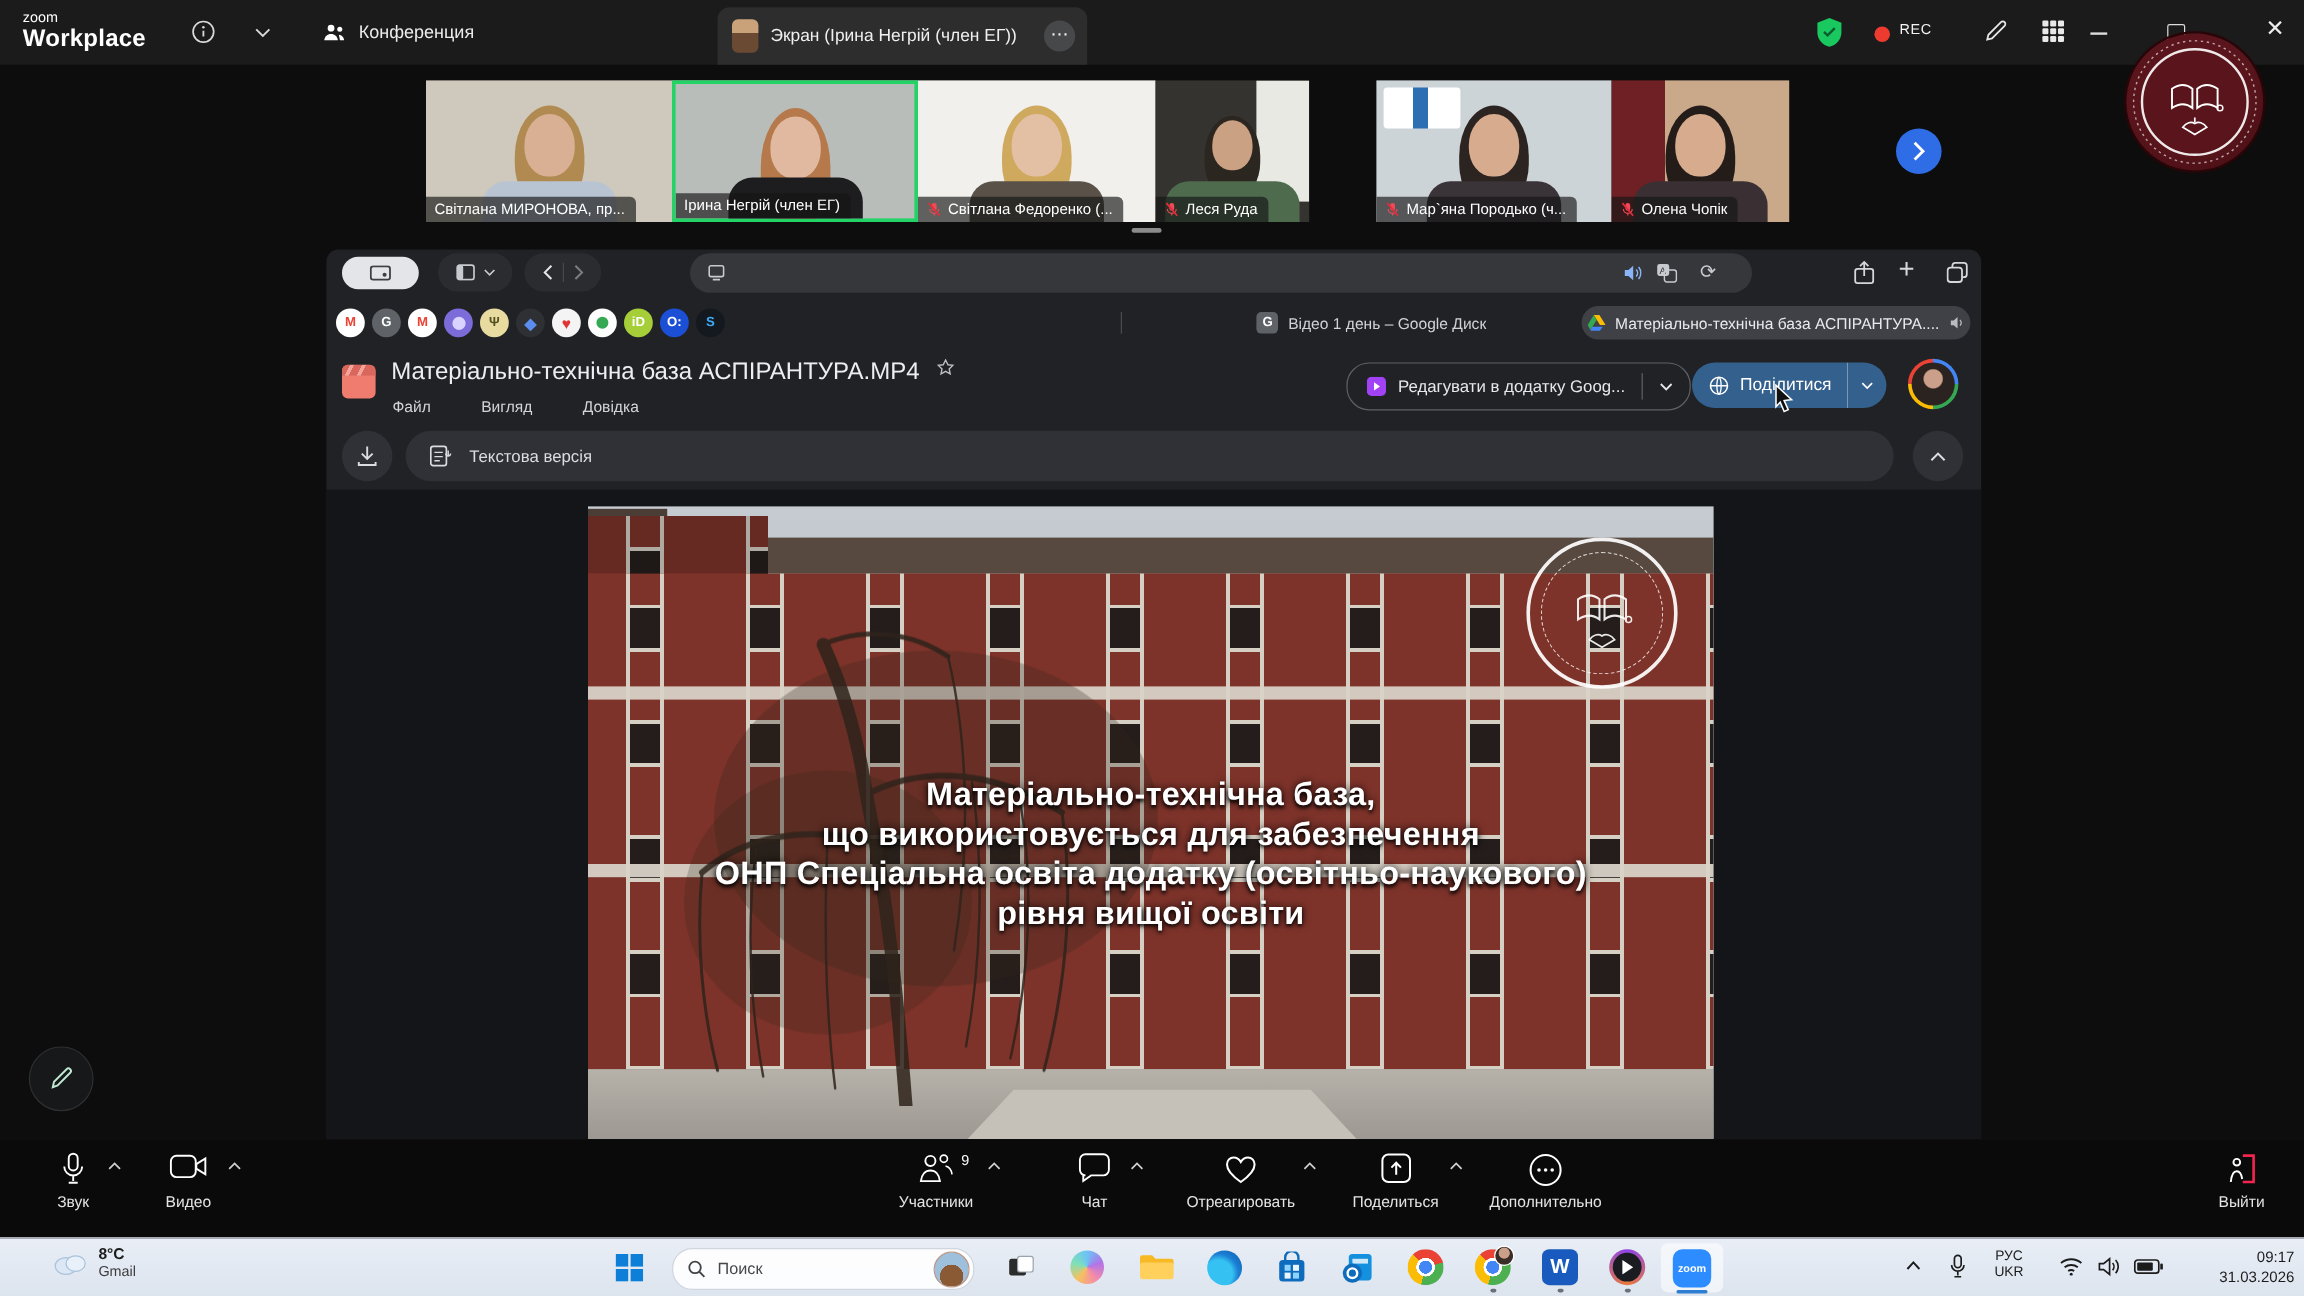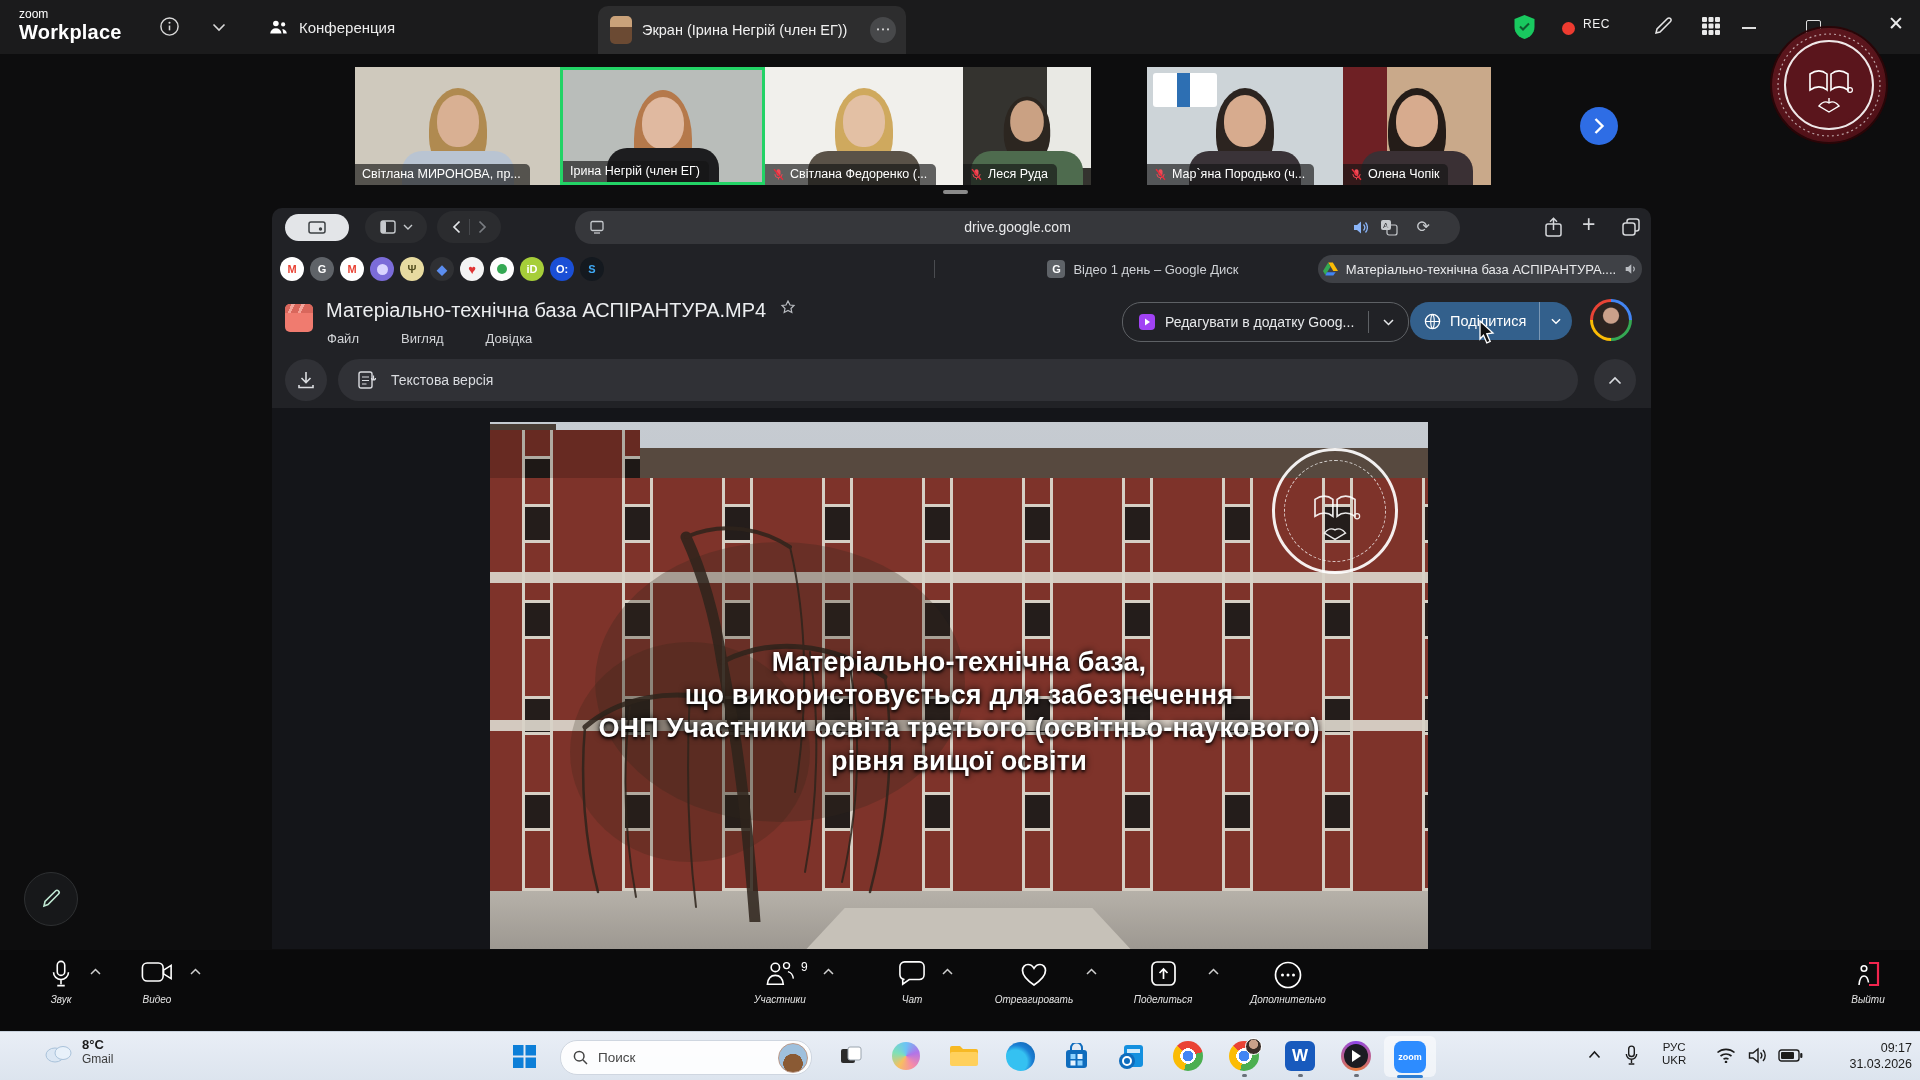--- a/index.html
+++ b/index.html
@@ -79,21 +79,21 @@
   .ground{position:absolute;left:0;right:0;bottom:0;height:58px;background:linear-gradient(180deg,#b6b1a9,#9d9891);}
   .path{position:absolute;left:36%;bottom:0;width:30%;height:46px;background:#c6c1b8;transform:perspective(80px) rotateX(28deg);}
   .wm{position:absolute;left:782px;top:26px;width:126px;height:126px;border-radius:50%;border:3px solid rgba(255,255,255,.92);box-sizing:border-box;}
   .wm .ring2{position:absolute;inset:9px;border-radius:50%;border:1.5px dashed rgba(255,255,255,.75);}
   .overlay{position:absolute;left:0;right:0;top:224px;text-align:center;color:#fff;font-weight:700;font-size:27px;line-height:33px;letter-spacing:.2px;
            text-shadow:0 0 7px rgba(0,0,0,.95),0 2px 3px rgba(0,0,0,.85);}
   
   .bottombar{position:absolute;left:0;top:950px;width:1920px;height:81px;background:#0a0a0b;}
   .zitem{position:absolute;top:0;height:81px;text-align:center;color:#e4e4e4;}
   .zitem .ico{margin-top:10px;height:32px;}
-  .zitem .cap{font-size:10px;margin-top:2px;white-space:nowrap;font-style:italic;}
+  .zitem .cap{font-size:13px;margin-top:2px;white-space:nowrap;}
   .chev{position:absolute;top:18px;}
   .badge9{position:absolute;font-size:12px;color:#fff;}
   .fab{position:absolute;left:24px;top:872px;width:52px;height:52px;border-radius:50%;background:#17181a;border:1px solid #2e3032;display:flex;align-items:center;justify-content:center;}
   
   .taskbar{position:absolute;left:0;top:1031px;width:1920px;height:49px;background:linear-gradient(180deg,#e9eef6,#dce4ee);border-top:1px solid #c9d2de;}
   .weather{position:absolute;left:42px;top:5px;display:flex;align-items:center;gap:8px;}
   .wtemp{font-size:13px;font-weight:700;color:#1b1b1b;}
   .wcond{font-size:12px;color:#3c3c3c;}
   .searchpill{position:absolute;left:560px;top:8px;width:250px;height:33px;border-radius:17px;background:rgba(255,255,255,.9);border:1px solid #cfd6e0;display:flex;align-items:center;}
   .searchpill .ph{font-size:13.5px;color:#474747;margin-left:10px;}
@@ -290,21 +290,20 @@
       <div style="width:1px;height:16px;background:#46484c;"></div>
       <svg width="9" height="14" viewBox="0 0 9 14" fill="none" style="margin-left:8px;">
           <path d="M1.5 1.5L7 7l-5.5 5.5" stroke="#7a7d82" stroke-width="1.7"></path>
         </svg>
     </div>
     <div class="abar">
       <svg class="abs" style="left:14px;top:8px;" width="16" height="16" viewBox="0 0 16 16" fill="none">
           <rect x="2" y="2.5" width="12" height="9" rx="1.5" stroke="#c7cace" stroke-width="1.3"></rect>
           <path d="M5 14h6" stroke="#c7cace" stroke-width="1.3"></path>
         </svg>
-      <div class="url">drive.google.com</div>
       <svg class="abs" style="right:92px;top:9px;" width="16" height="15" viewBox="0 0 16 15">
           <path d="M2 5h3l4-3.5v12L5 10H2z" fill="#8ab4f8"></path>
           <path d="M11.5 4.5a4.5 4.5 0 0 1 0 6M13.5 2.5a7.5 7.5 0 0 1 0 10" stroke="#8ab4f8" stroke-width="1.3" fill="none"></path>
         </svg>
       <svg class="abs" style="right:62px;top:8px;" width="18" height="17" viewBox="0 0 18 17" fill="none">
           <rect x="1" y="1" width="10" height="10" rx="2" fill="#c7cace"></rect>
           <text x="3" y="9" font-size="8" fill="#36373b" font-family="Liberation Sans">A</text>
           <rect x="7" y="6" width="10" height="10" rx="2" stroke="#c7cace" stroke-width="1.2"></rect>
         </svg>
       <div class="abs" style="right:30px;top:6px;font-size:16px;color:#c7cace;">⟳</div>
@@ -467,21 +466,21 @@
           <div class="ring2"></div>
           <svg width="120" height="120" viewBox="0 0 114 114" fill="none" style="opacity:.9;">
             <path d="M38 46c6-4 12-4 17 0v16c-5-4-11-4-17 0zM76 46c-6-4-12-4-17 0v16c5-4 11-4 17 0z" stroke="#fff" stroke-width="1.6"></path>
             <path d="M47 78c3-4 7-5 10-3 3-2 7-1 10 3l-10 6z" stroke="#fff" stroke-width="1.4"></path>
             <circle cx="78" cy="62" r="2.4" stroke="#fff" stroke-width="1.2"></circle>
           </svg>
         </div>
         <div class="overlay">
           <div>Матеріально-технічна база,</div>
           <div>що використовується для забезпечення</div>
-          <div>ОНП Участники освіта третього (освітньо-наукового)</div>
+          <div>ОНП Спеціальна освіта додатку (освітньо-наукового)</div>
           <div>рівня вищої освіти</div>
         </div>
       </div>
     </div>
 
     <svg class="abs" style="left:1205px;top:112px;z-index:99;" width="20" height="26" viewBox="0 0 20 26">
       <path d="M3 1l13 12-6.2.8 3.4 7.6-3.4 1.5-3.3-7.7L3 19z" fill="#111" stroke="#fff" stroke-width="1.3"></path>
     </svg>
   </div>
 

